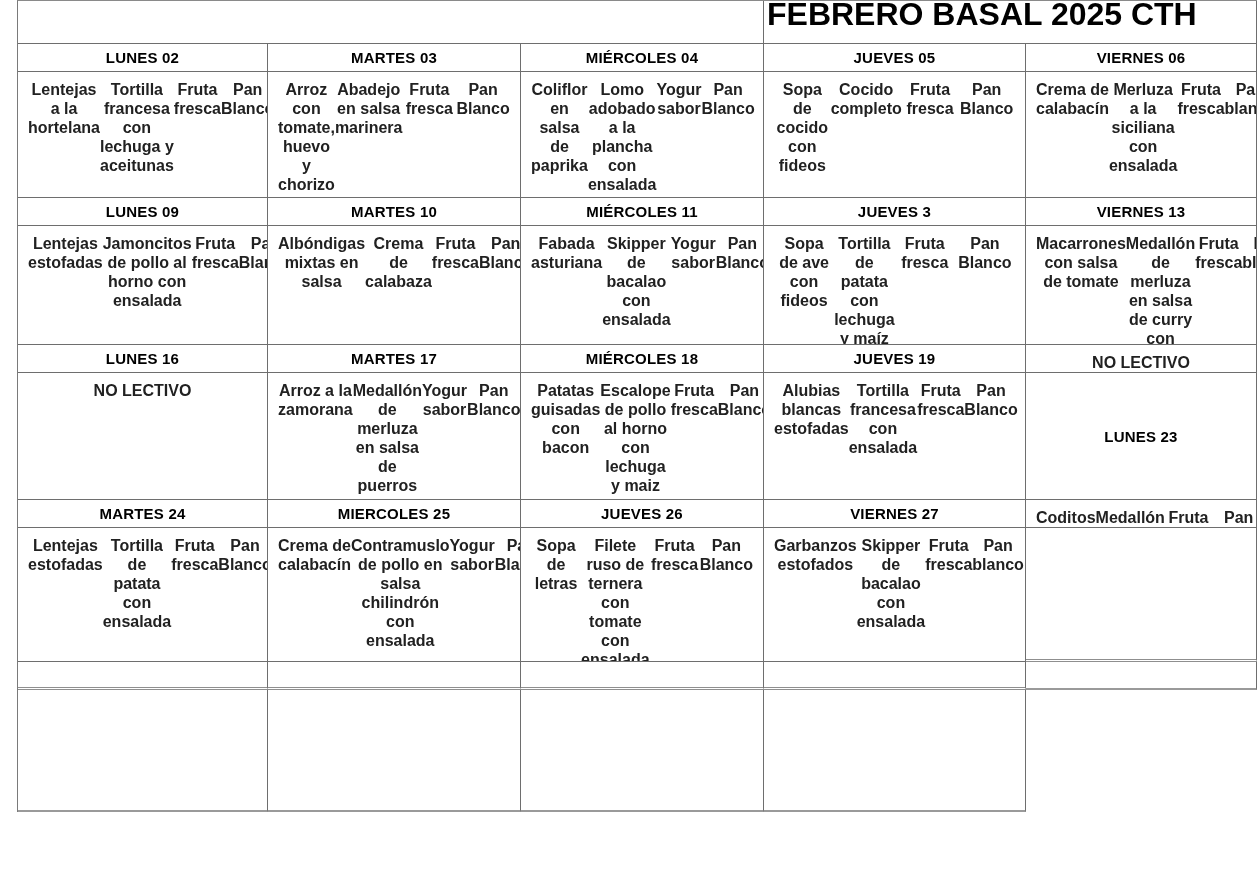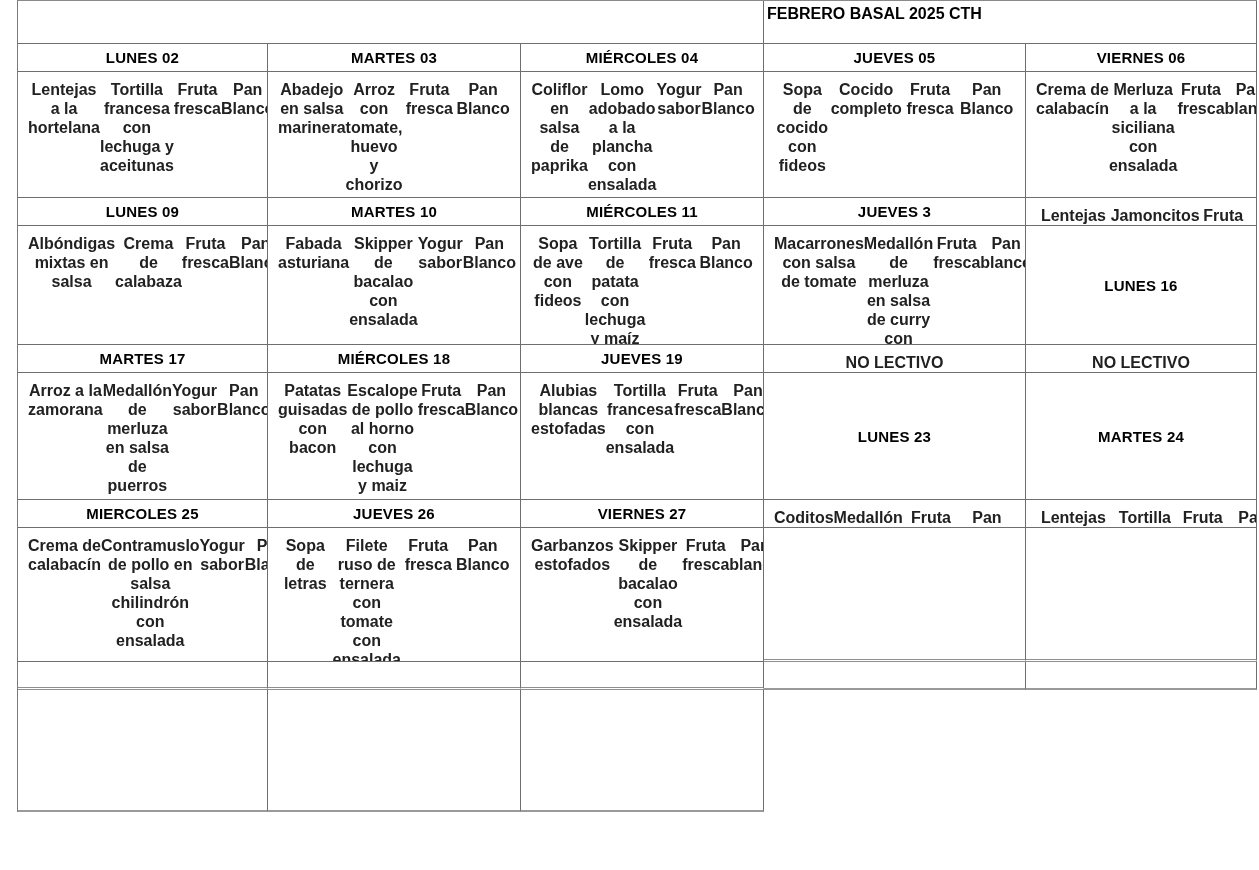--- a/index.html
+++ b/index.html
@@ -25,21 +25,21 @@
   .c {
     border-right: 1px solid #6e6e6e;
     border-bottom: 1px solid #6e6e6e;
     box-sizing: border-box;
     overflow: hidden;
   }
   .title-left { grid-column: 1 / 4; }
   .title-cell {
     grid-column: 4 / 6;
     font-weight: bold;
-    font-size: 16px;
+    font-size: 32px;
     line-height: 26px;
     color: #000000;
     padding: 0 0 0 3px;
     white-space: nowrap;
   }
   .hdr {
     display: flex;
     align-items: center;
     justify-content: center;
     font-weight: bold;
@@ -78,22 +78,22 @@
   <div class="c hdr">JUEVES 05</div>
   <div class="c hdr">VIERNES 06</div>
 
   <div class="c menu">
     <div class="dish">Lentejas a la hortelana</div>
     <div class="dish">Tortilla francesa con lechuga y aceitunas</div>
     <div class="dish">Fruta fresca</div>
     <div class="dish">Pan Blanco</div>
   </div>
   <div class="c menu">
+    <div class="dish">Arroz con tomate, huevo y chorizo</div>
     <div class="dish">Abadejo en salsa marinera</div>
-    <div class="dish">Arroz con tomate, huevo y chorizo</div>
     <div class="dish">Fruta fresca</div>
     <div class="dish">Pan Blanco</div>
   </div>
   <div class="c menu">
     <div class="dish">Coliflor en salsa de paprika</div>
     <div class="dish">Lomo adobado a la plancha con ensalada</div>
     <div class="dish">Yogur sabor</div>
     <div class="dish">Pan Blanco</div>
   </div>
   <div class="c menu">
@@ -106,20 +106,21 @@
     <div class="dish">Crema de calabacín</div>
     <div class="dish">Merluza a la siciliana con ensalada</div>
     <div class="dish">Fruta fresca</div>
     <div class="dish">Pan blanco</div>
   </div>
 
   <div class="c hdr">LUNES 09</div>
   <div class="c hdr">MARTES 10</div>
   <div class="c hdr">MIÉRCOLES 11</div>
   <div class="c hdr">JUEVES 3</div>
+  <div class="c hdr">VIERNES 13</div>
 
   <div class="c menu">
     <div class="dish">Lentejas estofadas</div>
     <div class="dish">Jamoncitos de pollo al horno con ensalada</div>
     <div class="dish">Fruta fresca</div>
     <div class="dish">Pan Blanco</div>
   </div>
   <div class="c menu">
     <div class="dish">Albóndigas mixtas en salsa</div>
     <div class="dish">Crema de calabaza</div>

